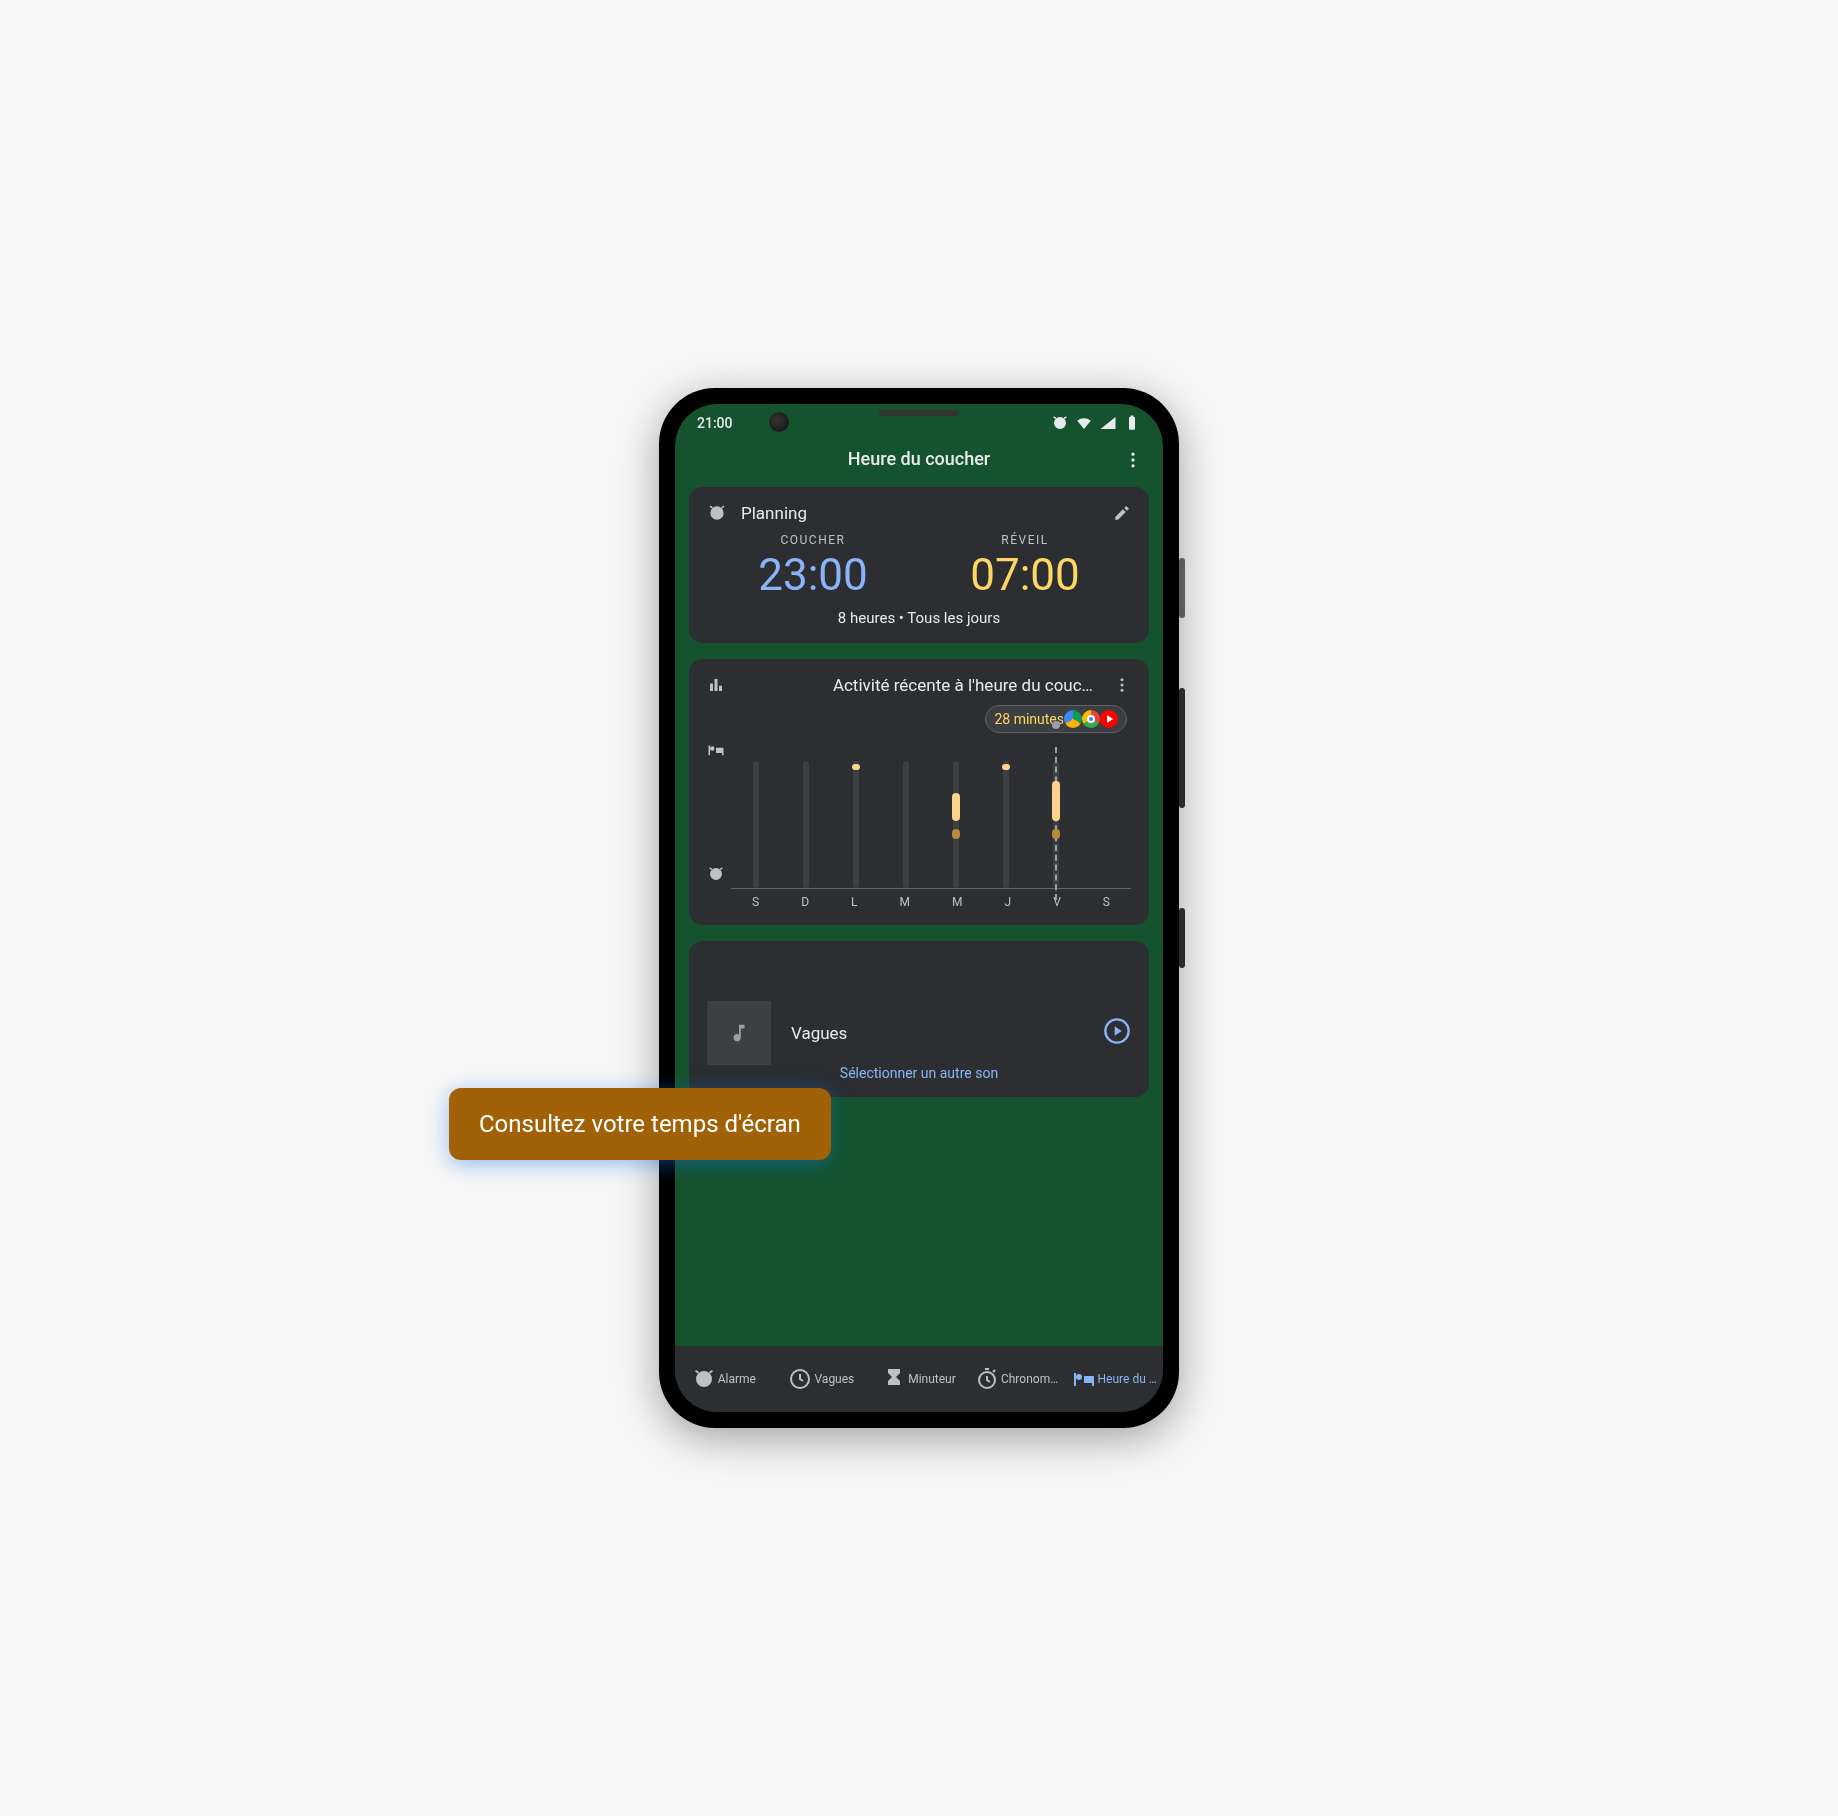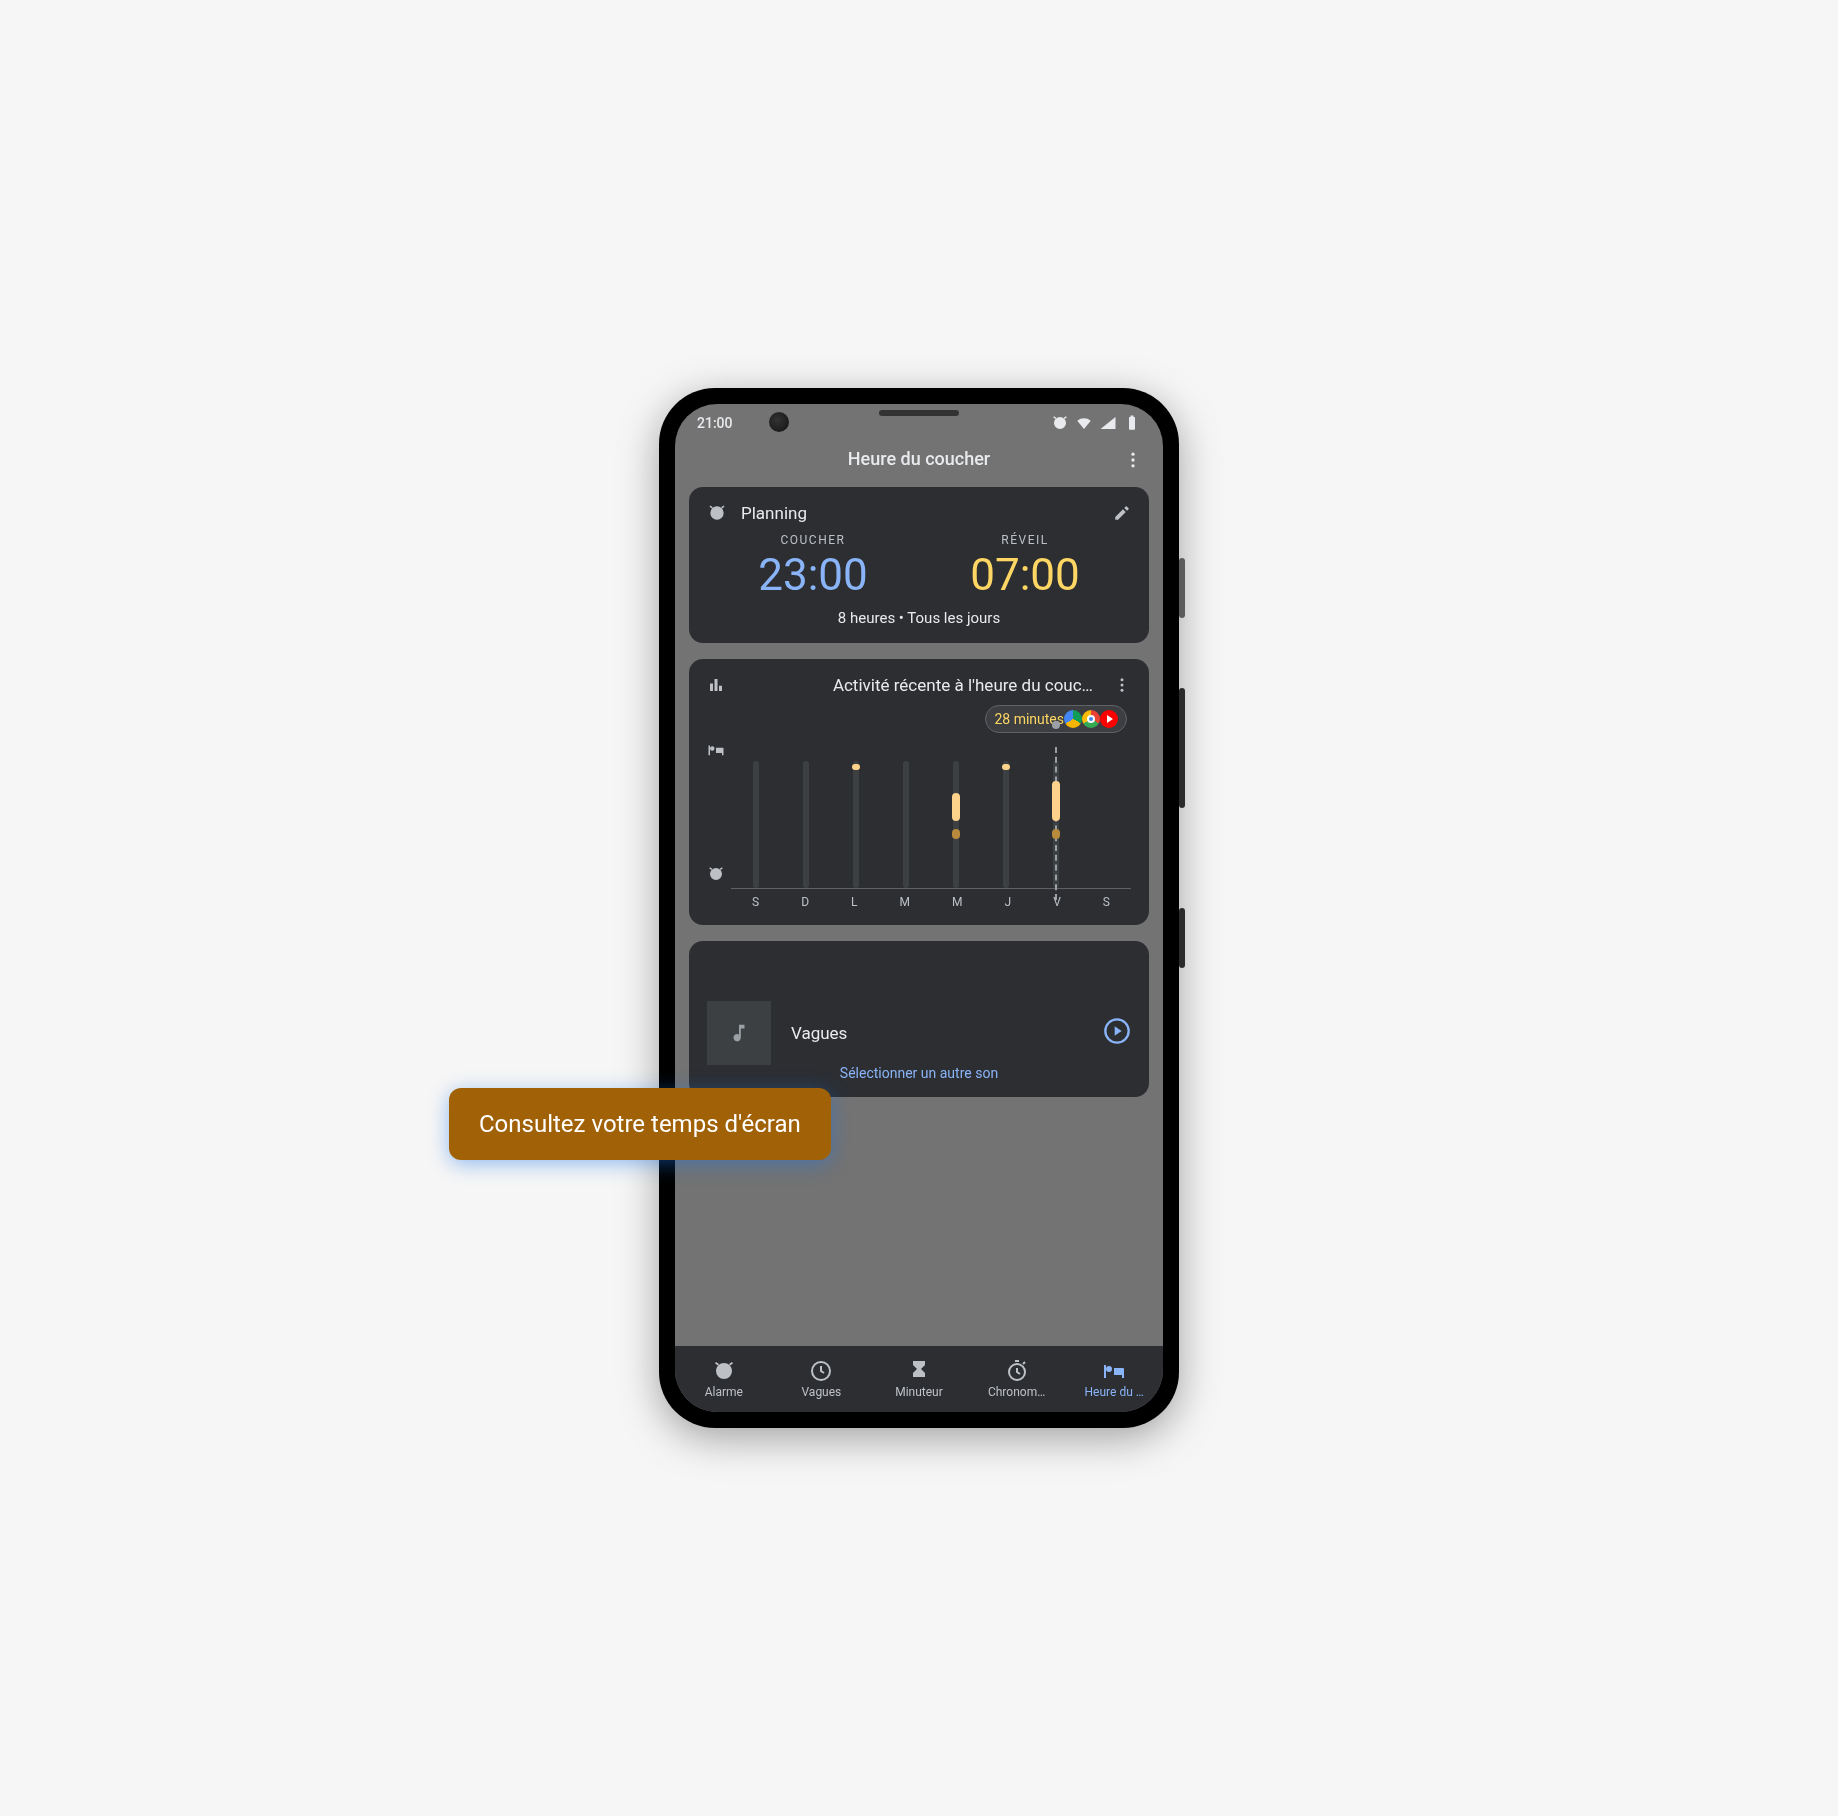--- a/index.html
+++ b/index.html
@@ -24,21 +24,21 @@
       box-shadow: 0 10px 40px rgba(0,0,0,.35);
       position: relative;
     }
     .side-btn { position: absolute; right: -6px; width: 6px; background:#2a2a2a; border-radius: 4px; }
     .side-btn.a { top: 170px; height: 60px; opacity:.7; }
     .side-btn.b { top: 300px; height: 120px; }
     .side-btn.c { top: 520px; height: 60px; }
     .speaker { position: absolute; top: 22px; left: 50%; transform: translateX(-50%); width: 80px; height:6px; border-radius: 4px; background:#333; }
     .cam { position:absolute; top: 24px; left: 110px; width:20px; height:20px; border-radius:50%; background:radial-gradient(circle at 40% 40%, #333, #111);}
     .screen {
-      background: #737373;
+      background: #14532d;
       width: 100%; height: 100%;
       border-radius: 42px;
       overflow: hidden;
       display: flex; flex-direction: column;
       color: #e8eaed;
     }
     .status {
       display:flex; justify-content: space-between; align-items:center;
       padding: 10px 22px 6px; font-size:14px; font-weight:500;
     }
@@ -85,21 +85,21 @@
     .yicon { position:absolute; left:0; }
     .yicon.bed { top:2px; }
     .yicon.alarm { bottom:22px; }
     .sound-card.card { padding-top: 60px; }
     .sound-row { display:flex; align-items:center; gap:20px; }
     .thumb { width:64px;height:64px; background:#3c4043; display:flex;align-items:center;justify-content:center; }
     .sound-row .name { flex:1; font-size:17px; }
     .play-circ { color:#8ab4f8; }
     .sound-link { text-align:center; color:#8ab4f8; font-size:14px; }
     .bottom-nav { display:flex; background:#2c2e32; height:66px; }
-    .navitem { flex:1; display:flex; flex-direction:column; align-items:center; justify-content:center; gap:2px; font-size:12px; color:#bdc1c6; white-space:nowrap; overflow:hidden; padding:0 2px;}
+    .navitem { flex:1; display:flex; flex-direction:row; align-items:center; justify-content:center; gap:2px; font-size:12px; color:#bdc1c6; white-space:nowrap; overflow:hidden; padding:0 2px;}
     .navitem.active { color:#8ab4f8; }
     .navitem span { max-width:100%; overflow:hidden; text-overflow:ellipsis; }
     
     .callout {
       position:absolute; left:-210px; top:700px;
       background:#a16207; color:#fff; font-size:24px;
       padding: 22px 30px; border-radius:12px;
       box-shadow: 0 4px 20px rgba(26,115,232,.45);
       z-index:10;
     }

